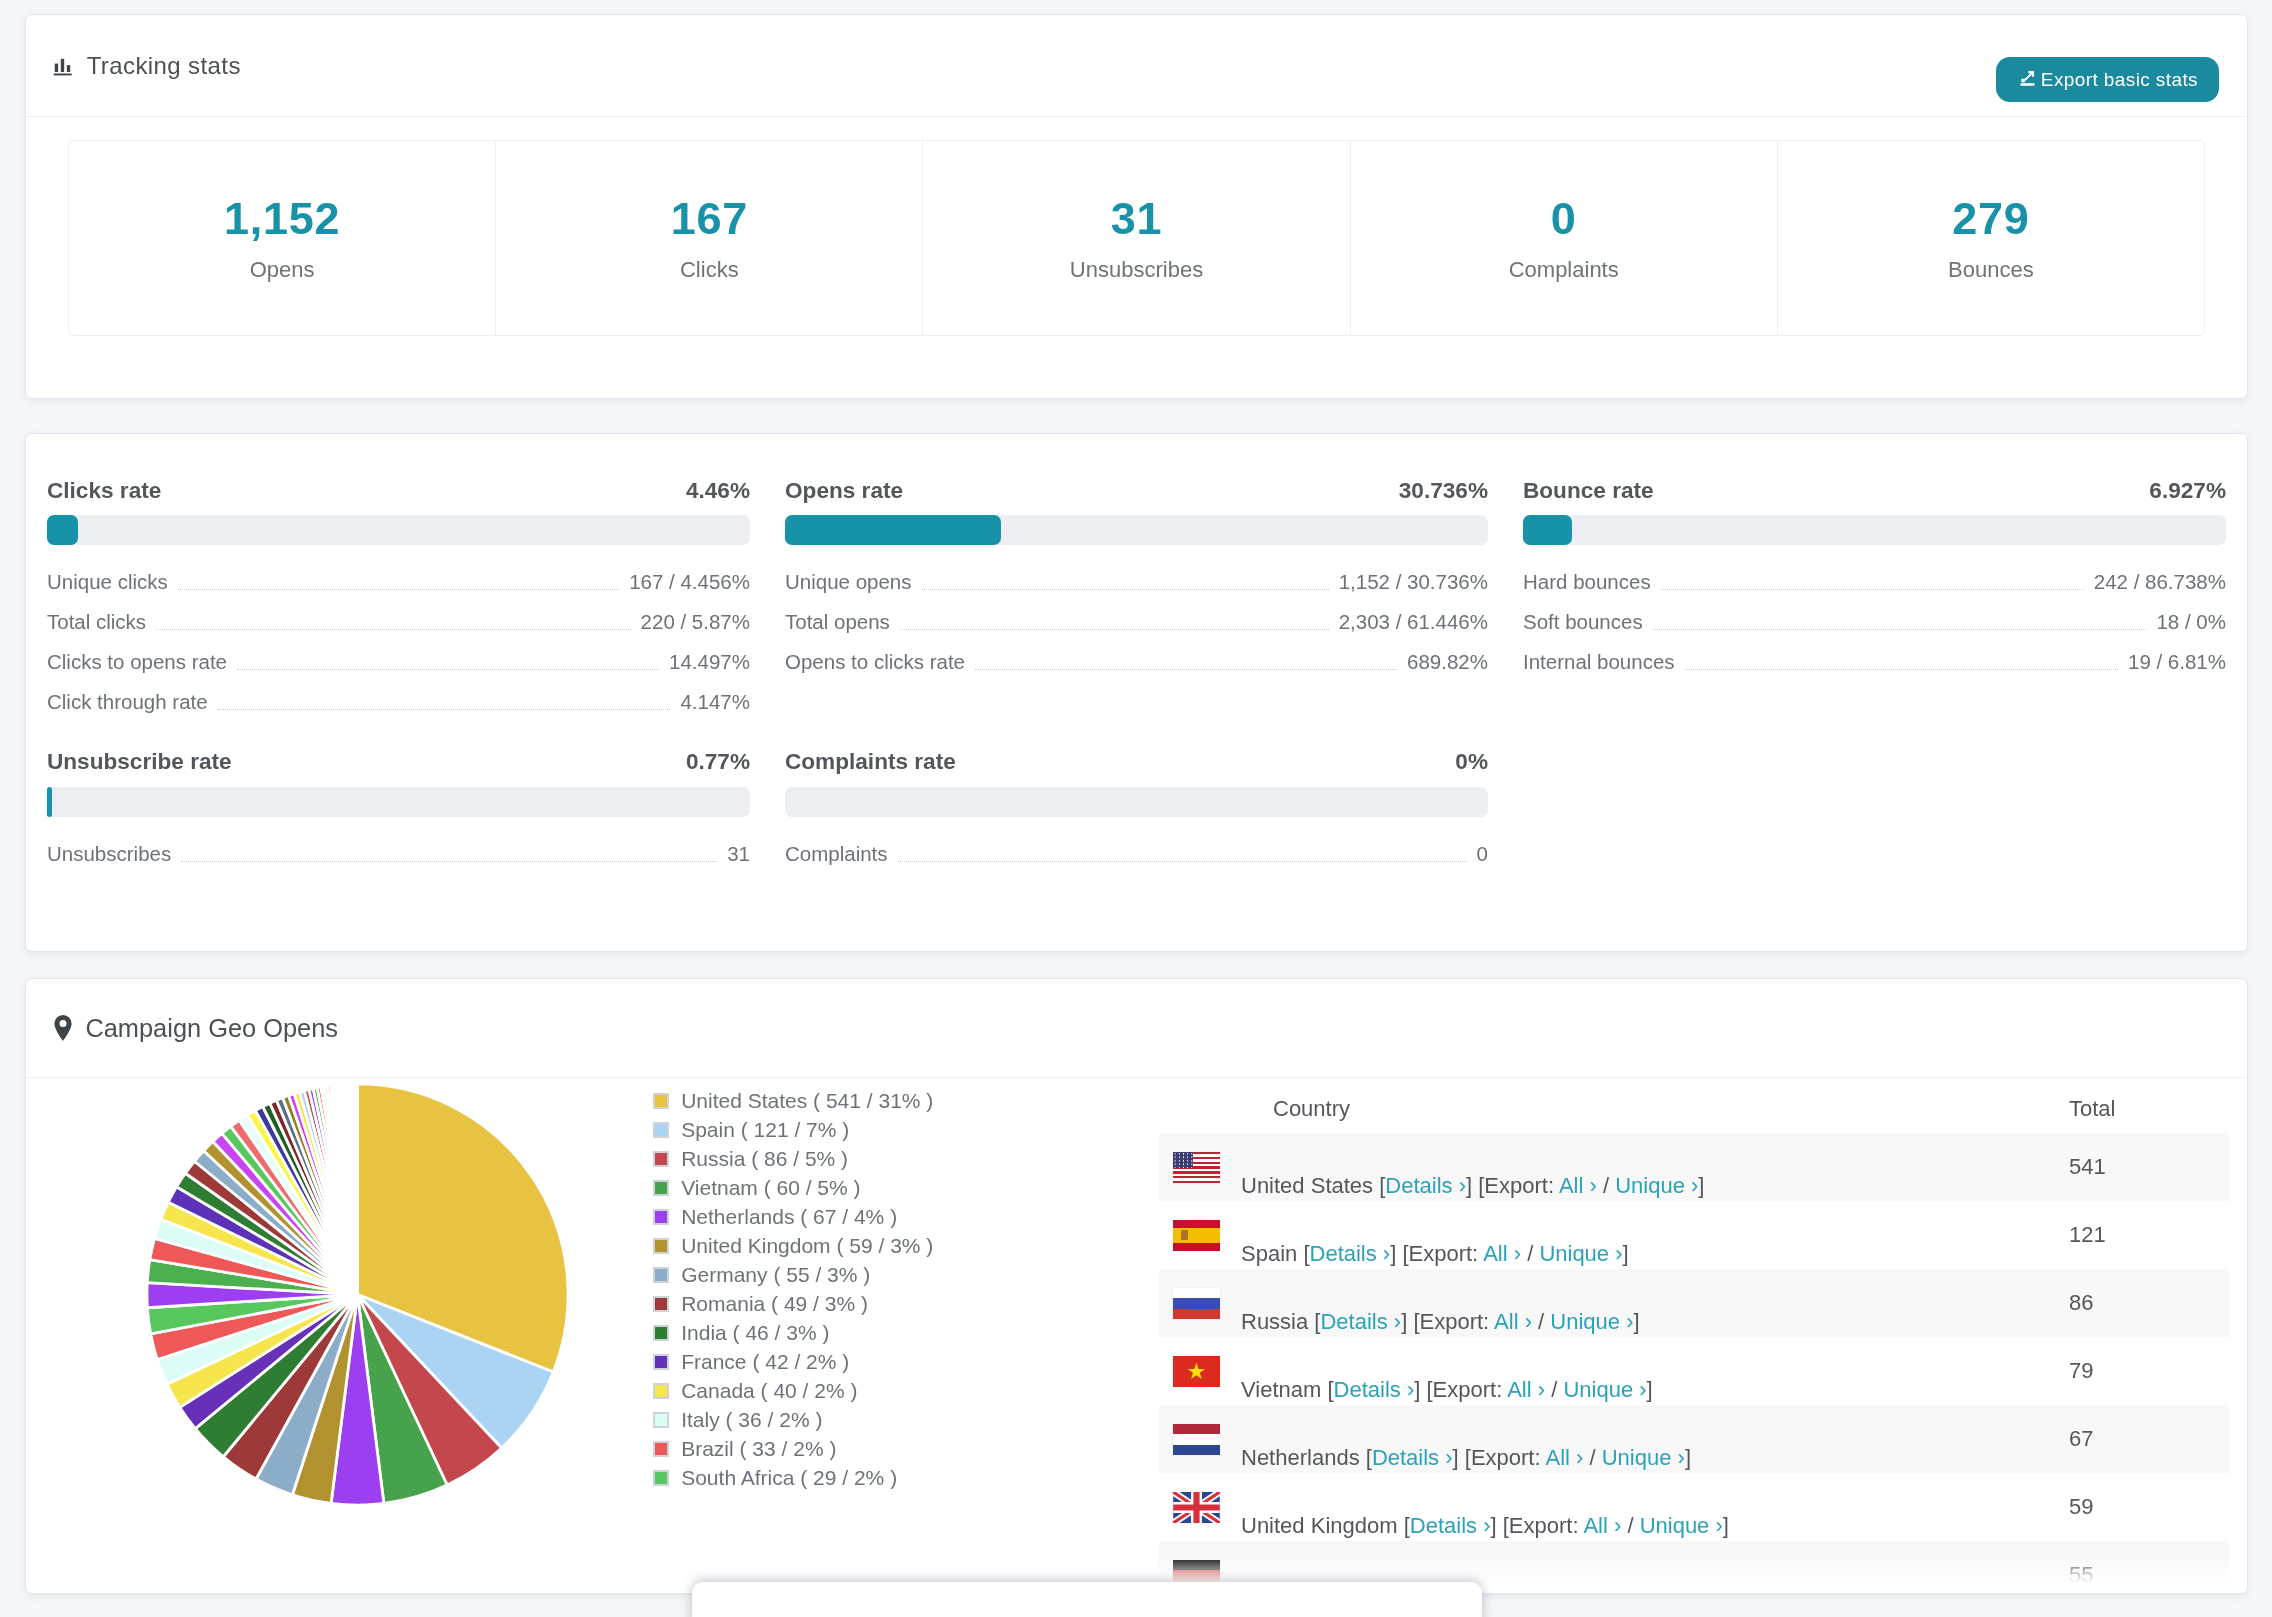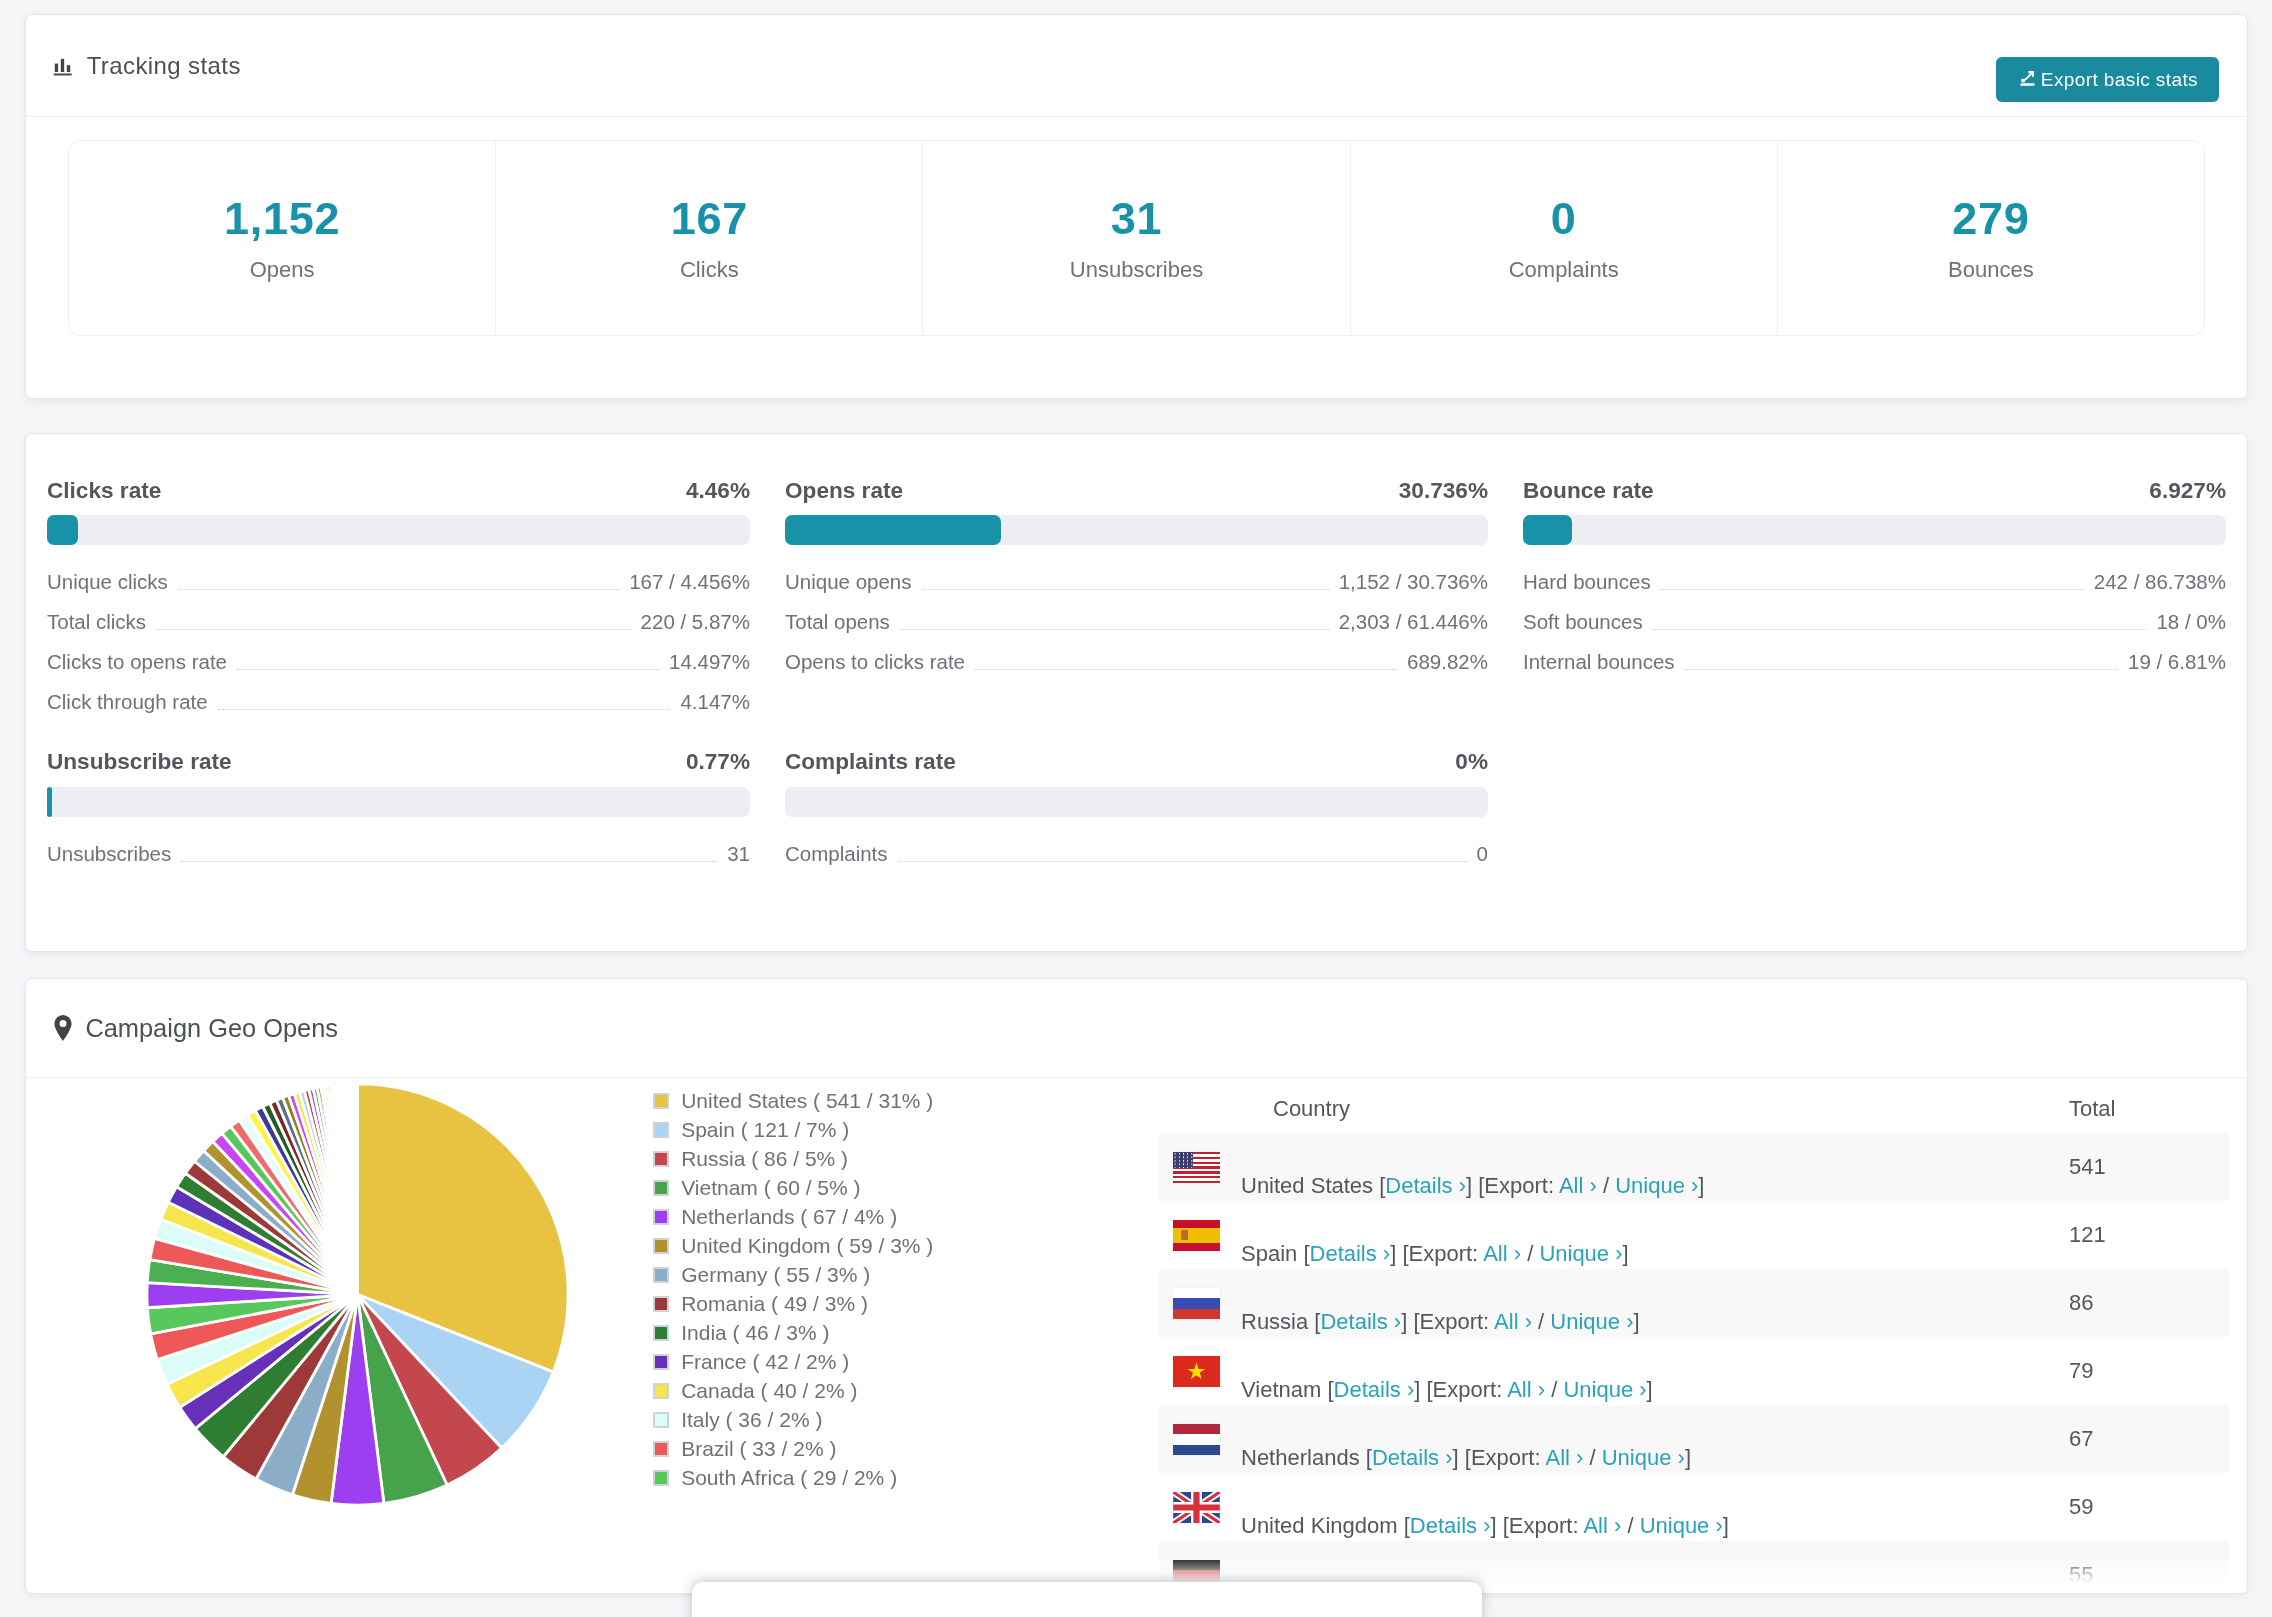--- a/index.html
+++ b/index.html
@@ -18,27 +18,27 @@
   
   #card-tracking { left:25px; top:14px; width:2223px; height:385px; }
   .card-head {
     height:102px; display:flex; align-items:center; padding:0 24px;
     border-bottom:0.7px solid #eef0f4; position:relative;
   }
   .card-title { font-size:24px; font-weight:500; color:#4b5056; margin:0 0 0 11.3px; letter-spacing:0.4px; }
   .head-icon { display:flex; align-items:center; }
   .btn-export {
     position:absolute; right:28px; top:42px; height:45px; padding:0 21px;
-    background:#1a8a9e; color:#fff; border:none; border-radius:6px;
+    background:#1a8a9e; color:#fff; border:none; border-radius:14px;
     font-size:19px; font-family:inherit; letter-spacing:0.4px;
     display:flex; align-items:center; gap:3px; cursor:pointer;
   }
   .stats-row {
     margin:23px 42px 0; height:196px; display:flex;
-    border:0.7px solid #eef0f3; border-radius:12px; background:#fff;
+    border:0.7px solid #eef0f3; border-radius:5px; background:#fff;
   }
   .stat-cell { flex:1; display:flex; flex-direction:column; align-items:center; justify-content:center; border-right:0.7px solid #eef0f3; }
   .stat-cell:last-child { border-right:none; }
   .stat-value { font-size:45px; font-weight:700; color:#1792a9; letter-spacing:0.7px; }
   .stat-label { font-size:22px; color:#6e737a; margin-top:11.3px; }
 
   
   #card-rates { left:25px; top:433px; width:2223px; height:519px; padding:33px 21px 0; overflow:hidden; }
   .rates-grid { display:grid; grid-template-columns:1fr 1fr 1fr; column-gap:35px; }
   .rates-grid.second { margin-top:16px; }

